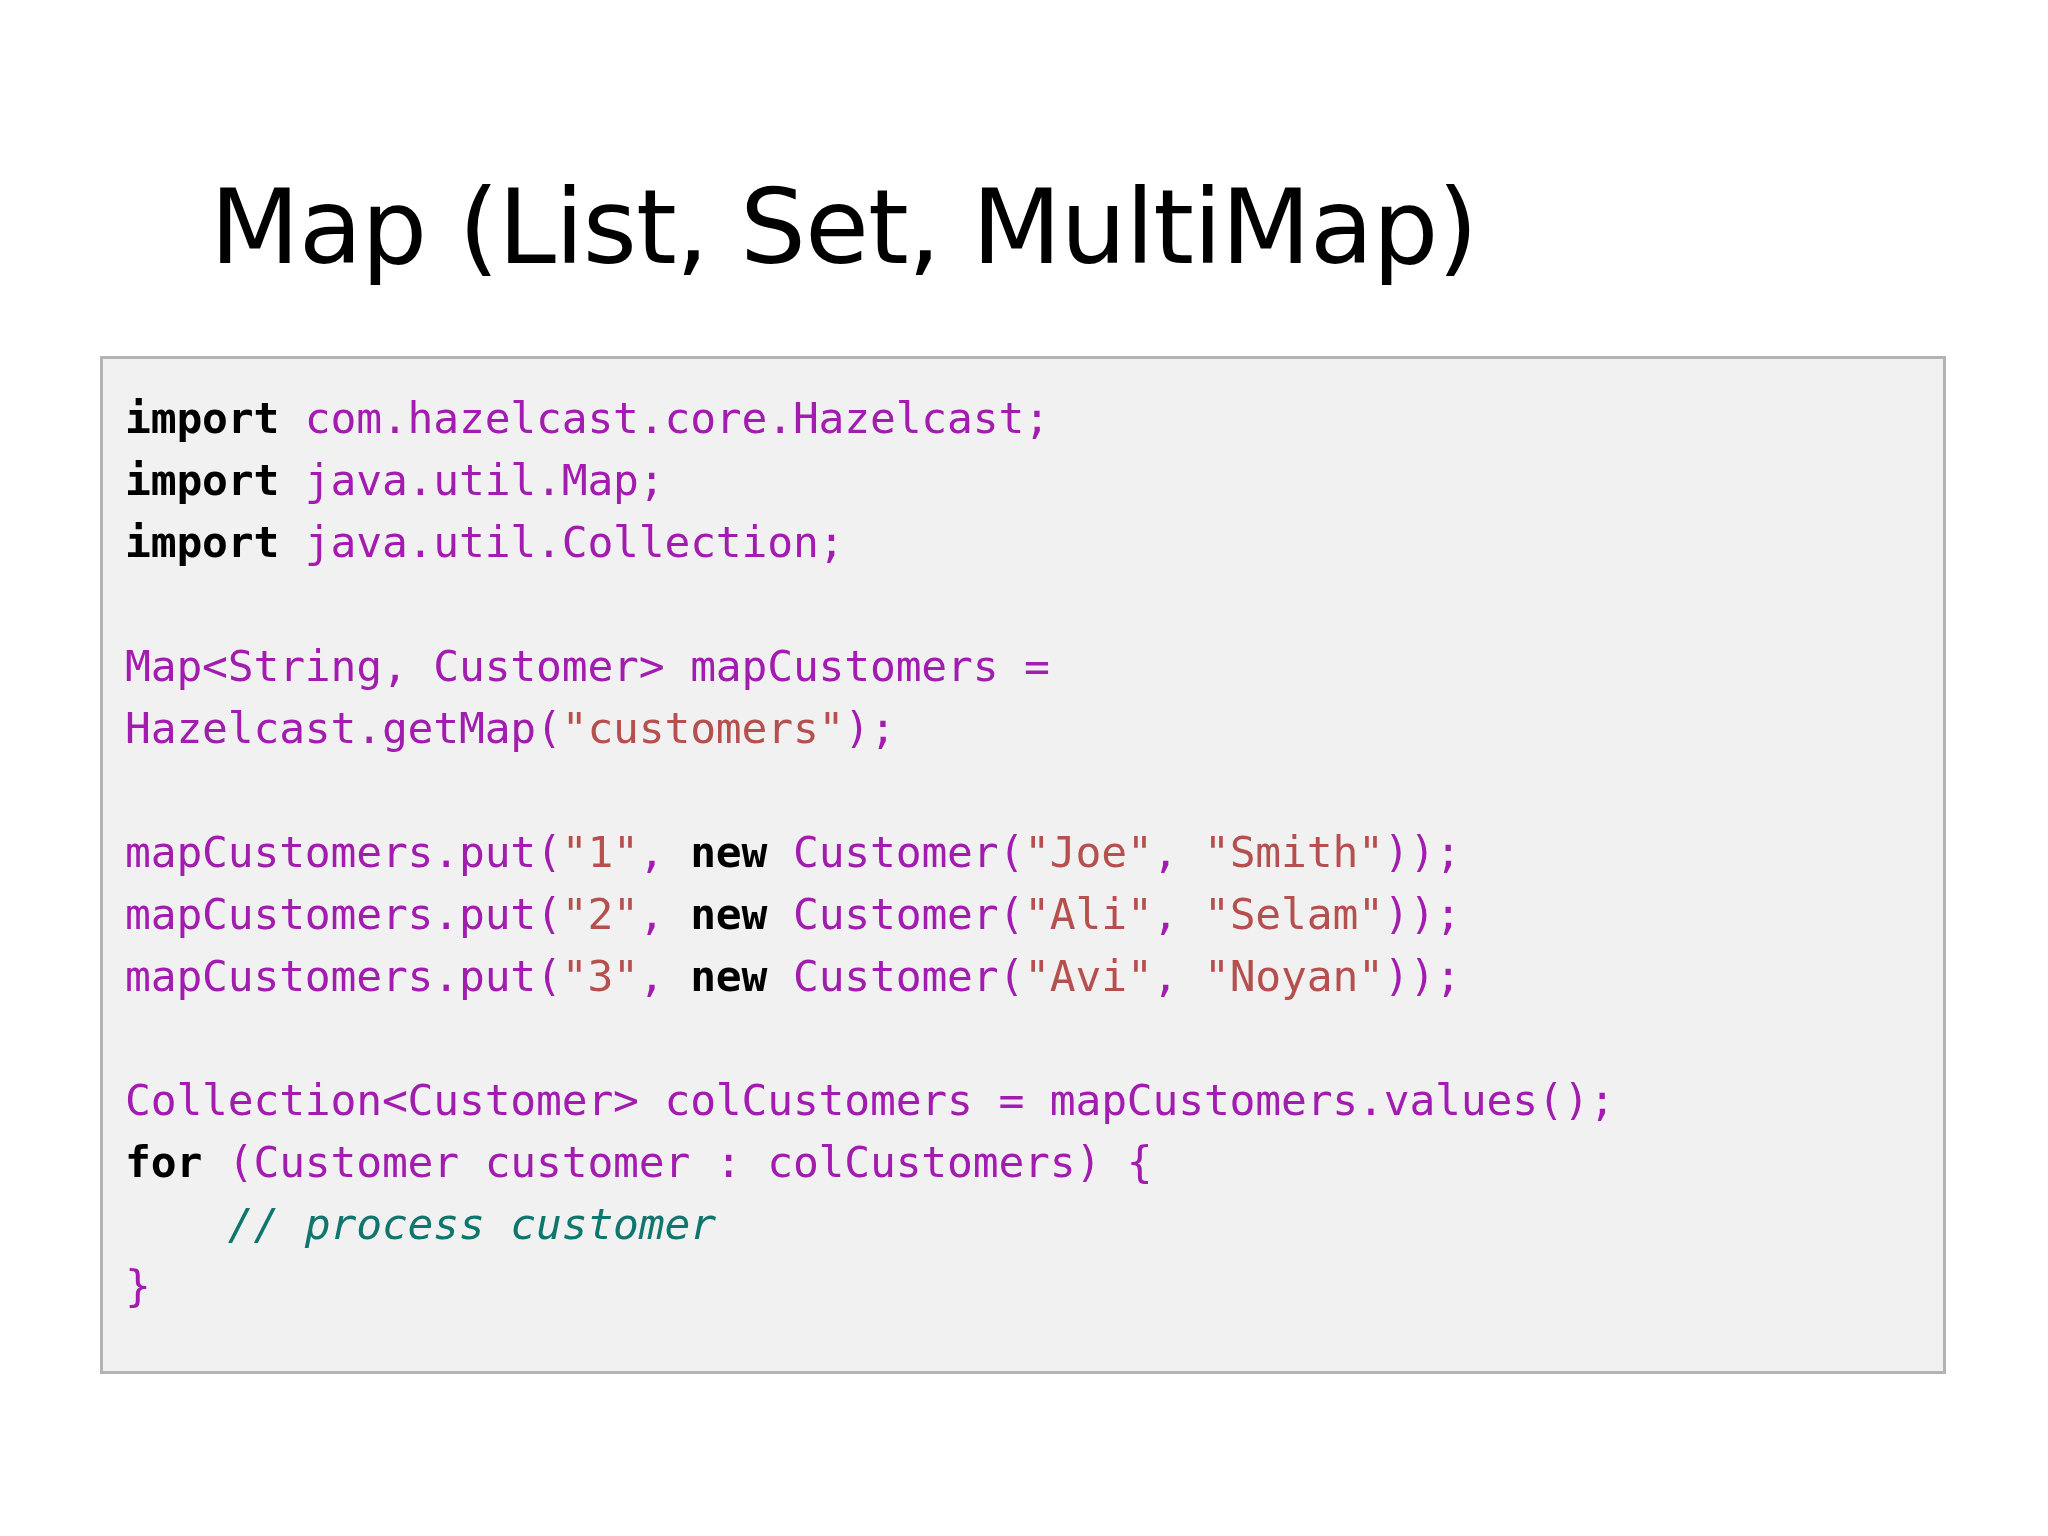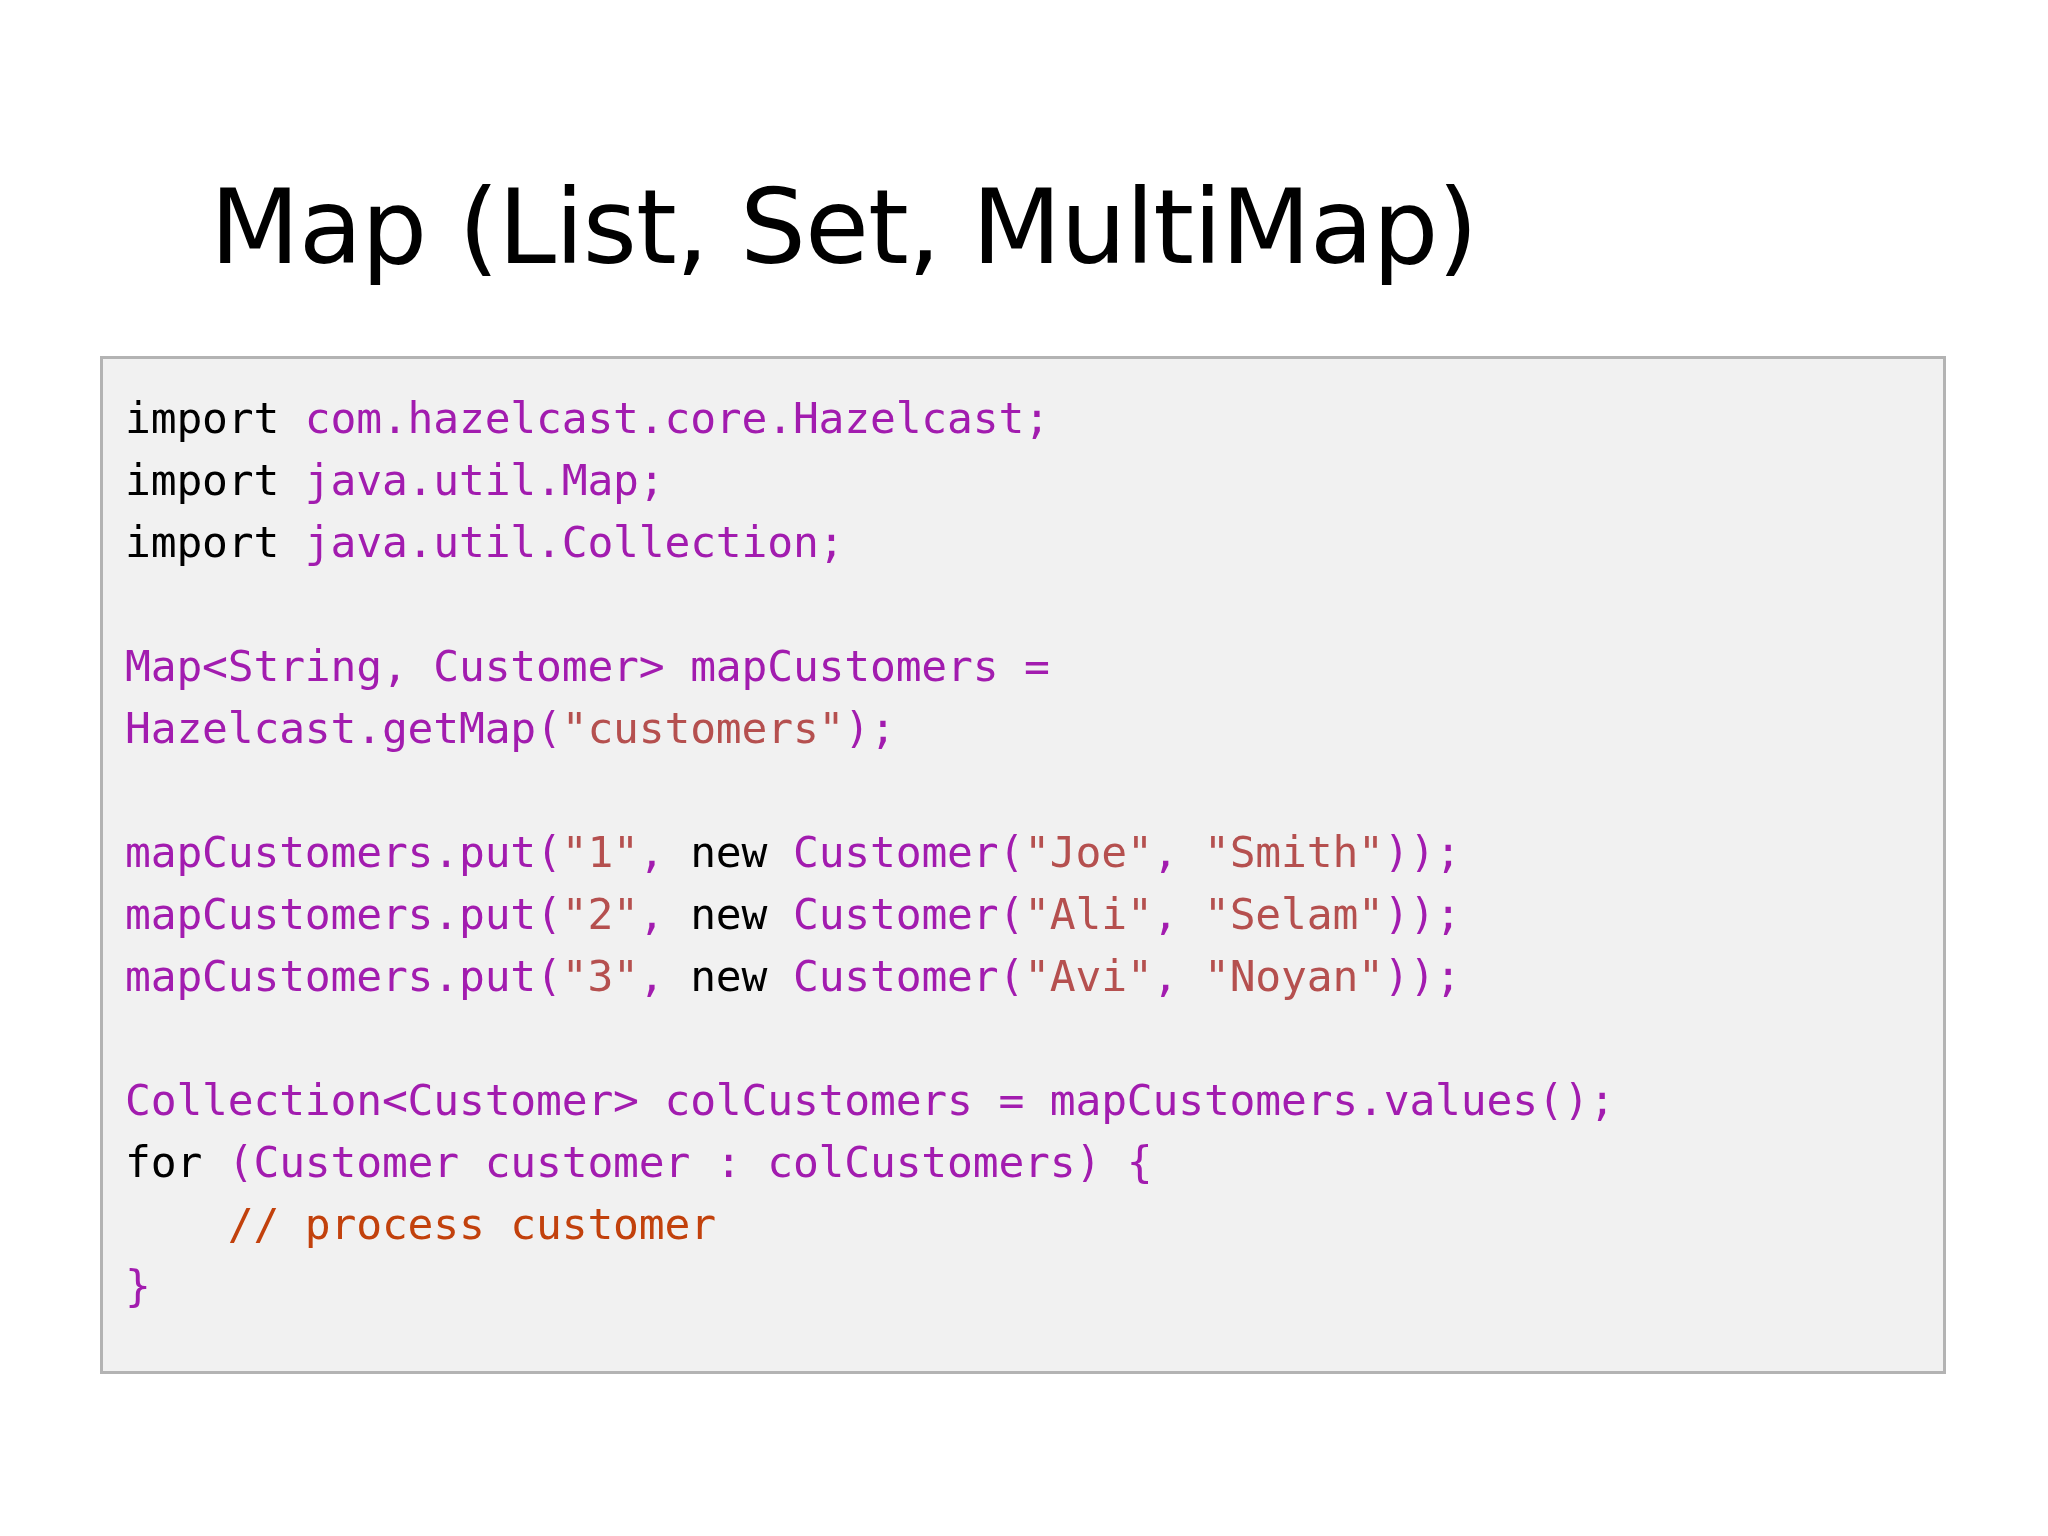--- a/index.html
+++ b/index.html
@@ -62,28 +62,29 @@
 
   .code-line {
     height: 62px;
     white-space: pre;
   }
   .code-line.blank {
     height: 62px;
   }
 
   .tok-kw {
-    font-weight: normal;
+    font-weight: bold;
     color: #000000;
   }
   .tok-str {
     color: #b5504f;
   }
   .tok-cmt {
-    color: #c2410c;
+    font-style: italic;
+    color: #0f766e;
   }
   .tok-plain {
     color: #a21caf;
   }
 </style>
 </head>
 <body>
 
 <div class="slide">
 

